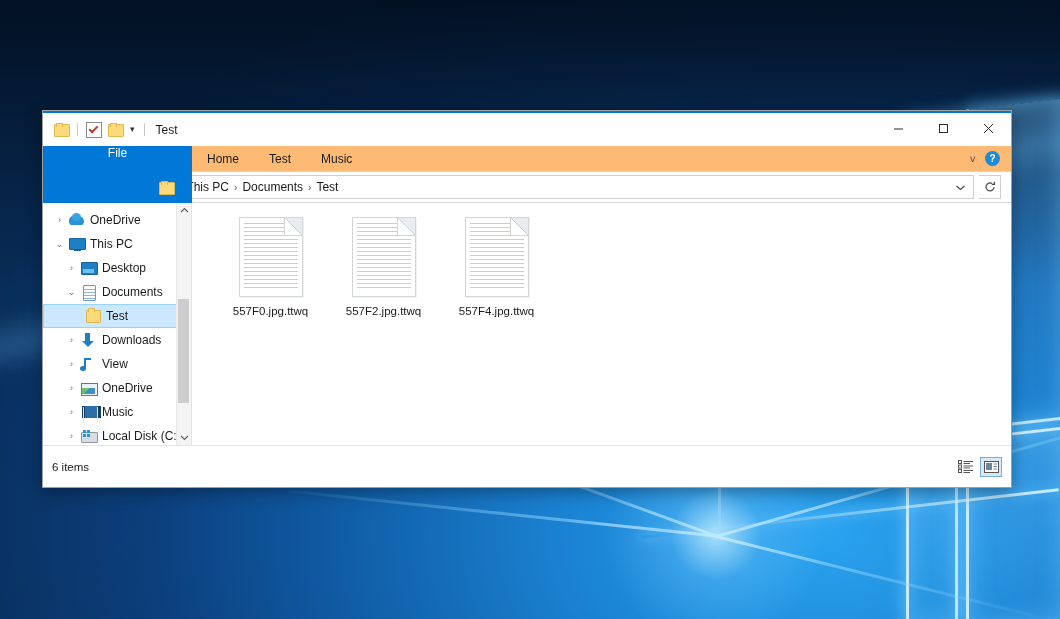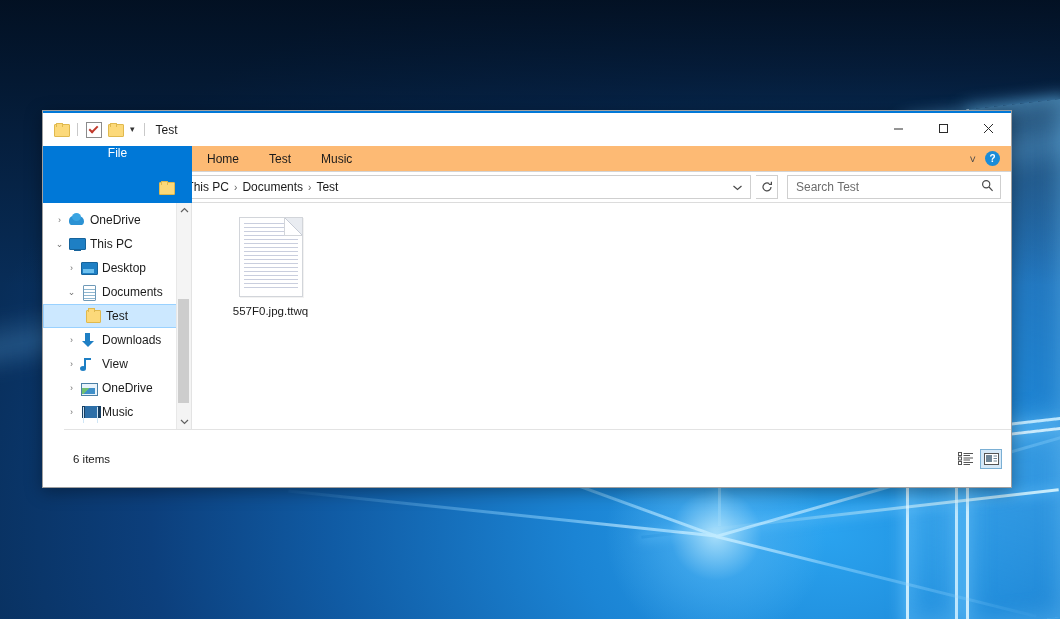--- a/index.html
+++ b/index.html
@@ -157,21 +157,21 @@
     background:repeating-linear-gradient(180deg,#c9cede 0 1px,#fff 1px 4px);}
   .fold{position:absolute;right:0;top:0;width:17px;height:17px;
     background:linear-gradient(225deg,#e9ecf1 0 49%,#c7ccd6 50%,#fff 51%);
     border-left:1px solid #d2d5da;border-bottom:1px solid #d2d5da;}
   .fold-cover{position:absolute;right:0;top:0;width:17px;height:17px;
     background:linear-gradient(45deg,transparent 49.5%,#fff 50%);}
   .fname{font-size:11.5px;color:#1b1b1b;margin-top:8px;text-align:right;white-space:nowrap;}
 
   
   .statusbar{height:25px;background:#fff;border-top:1px solid #e3e3e3;display:flex;align-items:center;
-    padding:16px 9px;flex:0 0 auto;margin-left:21px;}
+    padding:8px 9px;flex:0 0 auto;}
   .status-text{font-size:11.5px;color:#1b1b1b;}
   .view-btns{margin-left:auto;display:flex;align-items:center;gap:4px;}
   .vbtn{width:20px;height:18px;display:flex;align-items:center;justify-content:center;}
   .vbtn.active{border:1px solid #7aafd4;background:#d6e9f8;}
 </style>
 </head>
 <body>
 
 <div id="desktop">
   <div class="wp-base"></div>
@@ -270,29 +270,20 @@
             </svg>
         </span>
       </span>
     </div>
     <div class="mini-btn" style="margin-left:3px;width:21px;height:22px;border:1px solid #cfcfcf;border-left:none;">
       <svg width="12" height="12" viewBox="0 0 12 12">
           <path d="M10 6 A4 4 0 1 1 8.2 2.6" fill="none" stroke="#4a4a4a" stroke-width="1.2"></path>
           <path d="M10.4 0.8 V3.4 H7.8" fill="none" stroke="#4a4a4a" stroke-width="1.2"></path>
         </svg>
     </div>
-    <div class="searchbox">
-      <input type="text" placeholder="Search Test" style="">
-      <span>
-        <svg width="13" height="13" viewBox="0 0 13 13">
-            <circle cx="5.2" cy="5.2" r="3.6" fill="none" stroke="#4a4a4a" stroke-width="1.2"></circle>
-            <line x1="8" y1="8" x2="11.6" y2="11.8" stroke="#4a4a4a" stroke-width="1.2"></line>
-          </svg>
-      </span>
-    </div>
   </div>
 
   <div class="wbody">
 
     <div class="nav">
       <div class="nav-list">
 
         <div class="nitem" style="padding-left:8px;">
           <span class="exp">›</span>
           <span class="ni-ico">
@@ -396,22 +387,42 @@
             <div class="page">
                 <div class="lines"></div>
                 <div class="fold-cover"></div>
                 <div class="fold"></div>
               </div>
           </div>
           <div class="fname">557F0.jpg.ttwq</div>
         </div>
 
 
-
-
+        <div class="file">
+          <div class="fico">
+            <div class="page">
+                <div class="lines"></div>
+                <div class="fold-cover"></div>
+                <div class="fold"></div>
+              </div>
+          </div>
+          <div class="fname">557F2.jpg.ttwq</div>
+        </div>
+
+
+        <div class="file">
+          <div class="fico">
+            <div class="page">
+                <div class="lines"></div>
+                <div class="fold-cover"></div>
+                <div class="fold"></div>
+              </div>
+          </div>
+          <div class="fname">557F4.jpg.ttwq</div>
+        </div>
 
 
       </div>
     </div>
   </div>
 
   <div class="statusbar">
     <span class="status-text">6 items</span>
     <div class="view-btns">
       <div class="vbtn">

